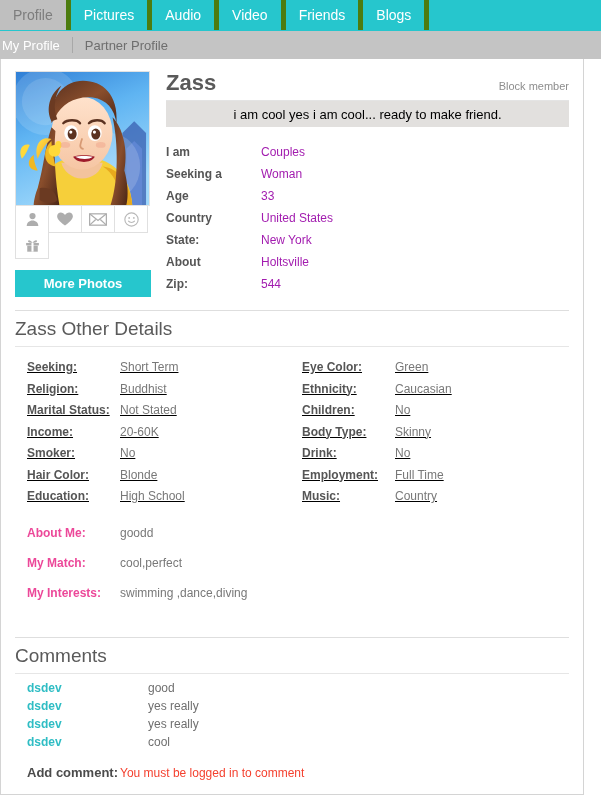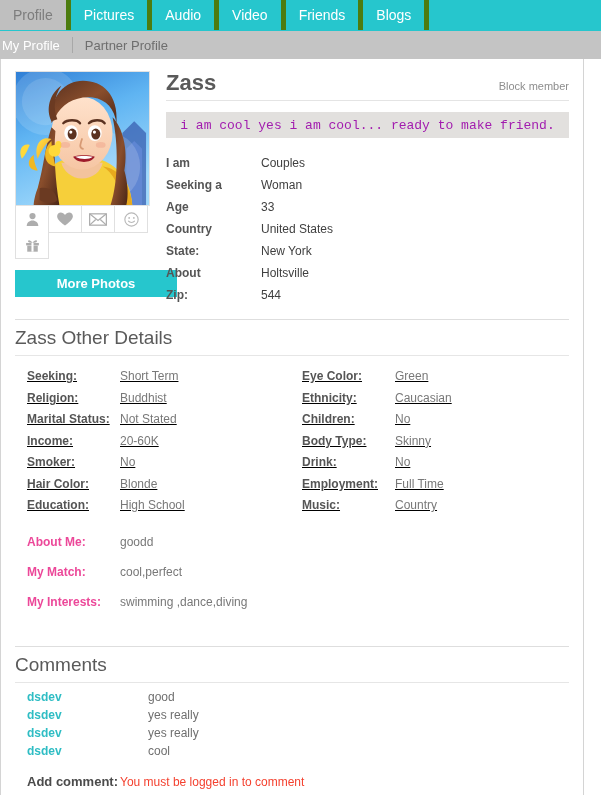--- a/index.html
+++ b/index.html
@@ -113,21 +113,21 @@
     display: flex;
     align-items: center;
     justify-content: center;
     background: #ffffff;
     cursor: pointer;
   }
   .icon-btn svg { display: block; }
 
   .more-photos {
     margin-top: 12px;
-    width: 162px;
+    width: 136px;
     height: 27px;
     background: #26c6cd;
     color: #ffffff;
     font-size: 13px;
     font-weight: bold;
     display: flex;
     align-items: center;
     justify-content: center;
     border: none;
     cursor: pointer;
@@ -152,44 +152,42 @@
     font-weight: bold;
     line-height: 1.1;
   }
   .block-member {
     font-size: 11px;
     color: #8d8d8d;
     cursor: pointer;
     padding-bottom: 3px;
   }
   .tagline {
-    margin-top: 11px;
     background: #e2e0de;
     height: 26px;
     display: flex;
     align-items: center;
     justify-content: center;
     font-size: 13px;
-    color: #a21caf;
-    font-family: Liberation Mono, monospace;
+    color: #000000;
   }
 
   .kv-list { margin-top: 14px; }
   .kv-row {
     display: flex;
     font-size: 12px;
     line-height: 22px;
   }
   .kv-key {
     width: 95px;
     flex: 0 0 95px;
     color: #555555;
     font-weight: bold;
   }
-  .kv-val { color: #404040; }
+  .kv-val { color: #a21caf; }
 
   .divider-strong {
     border-top: 1px solid #dedede;
     margin: 13px 14px 0 14px;
   }
   .section-title {
     font-size: 19px;
     color: #5a5a5a;
     font-weight: normal;
     padding: 7px 14px 6px 14px;

